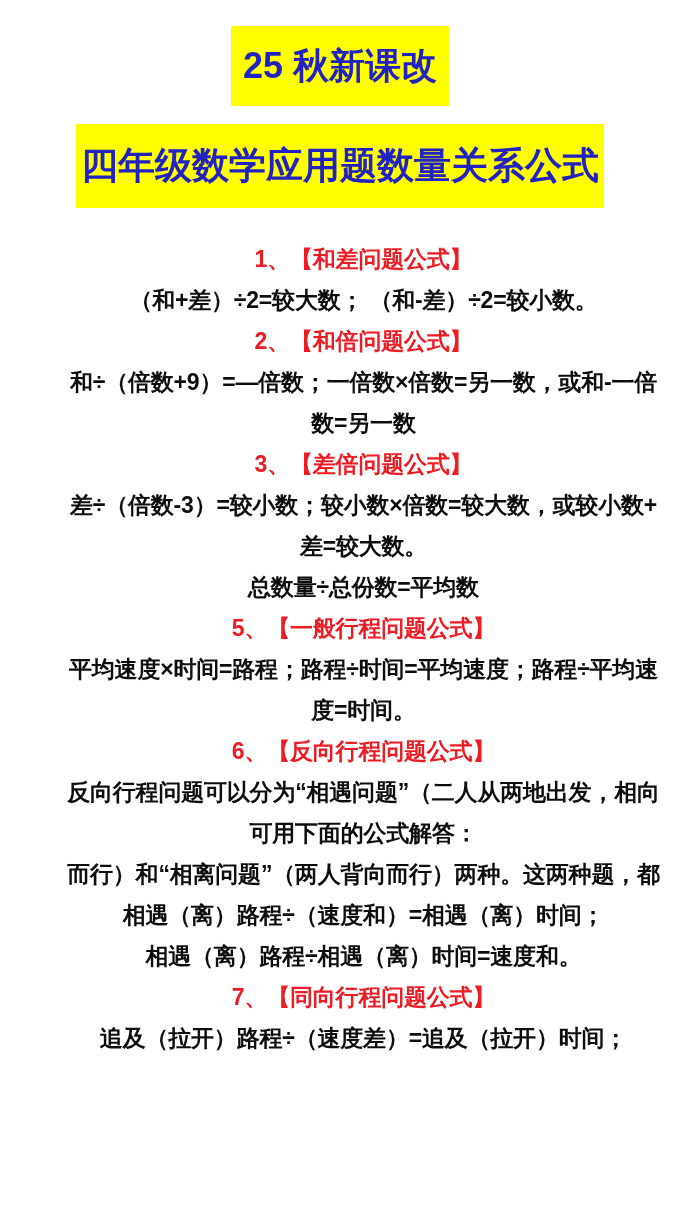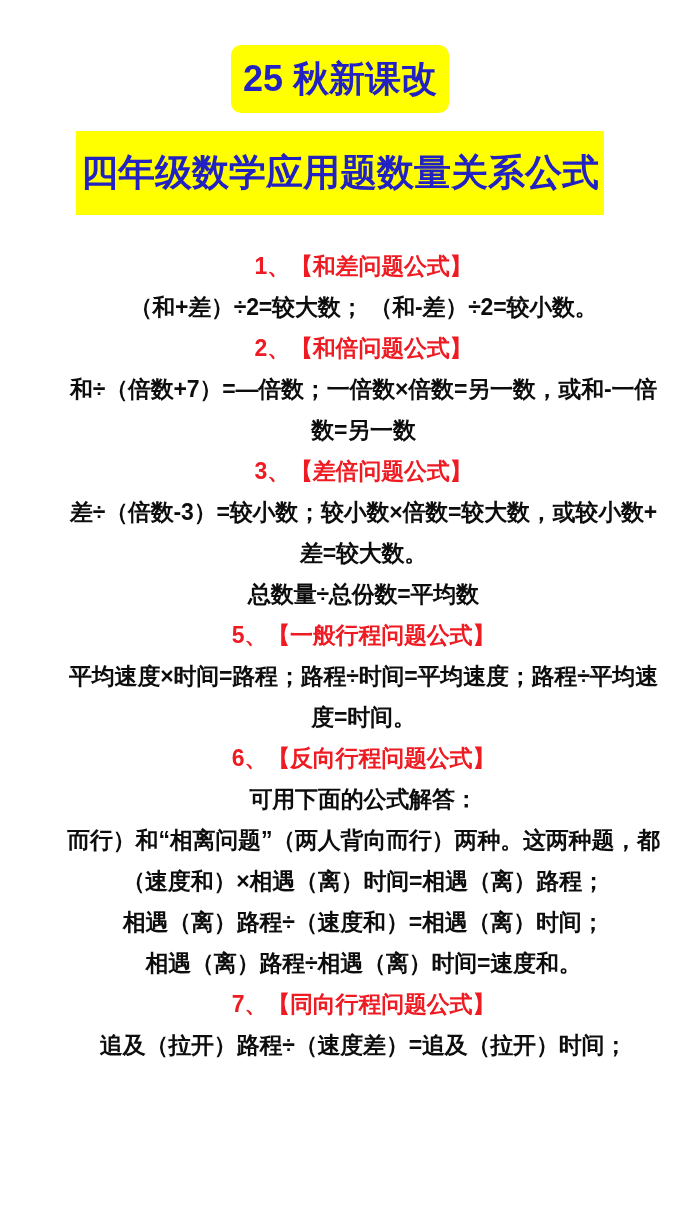--- a/index.html
+++ b/index.html
@@ -12,25 +12,24 @@
     font-family: "Liberation Sans", "DejaVu Sans", sans-serif;
   }
   .center-row { text-align: center; }
   .badge {
     display: inline-block;
     background: #ffff00;
     color: #2222c2;
     font-weight: 700;
   }
   .badge.main {
-    margin-top: 45px;
+    margin-top: 26px;
     font-size: 36px;
     line-height: 44px;
-    padding: 12px 12px;
-    border-radius: 10px;
+    padding: 18px 12px;
   }
   .badge.sub {
     margin-top: 18px;
     font-size: 37px;
     line-height: 44px;
     padding: 20px 5px;
   }
   .content {
     margin: 31px 10px 0 57px;
   }
@@ -62,21 +61,21 @@
 
   <div class="content">
 
     <div>
       <div class="line heading">1、【和差问题公式】</div>
       <div class="line">（和+差）÷2=较大数； （和-差）÷2=较小数。</div>
     </div>
 
     <div>
       <div class="line heading">2、【和倍问题公式】</div>
-      <div class="line">和÷（倍数+7）=—倍数；一倍数×倍数=另一数，或和-一倍</div>
+      <div class="line">和÷（倍数+9）=—倍数；一倍数×倍数=另一数，或和-一倍</div>
       <div class="line">数=另一数</div>
     </div>
 
     <div>
       <div class="line heading">3、【差倍问题公式】</div>
       <div class="line">差÷（倍数-3）=较小数；较小数×倍数=较大数，或较小数+</div>
       <div class="line">差=较大数。</div>
     </div>
 
     <div>
@@ -84,23 +83,23 @@
     </div>
 
     <div>
       <div class="line heading">5、【一般行程问题公式】</div>
       <div class="line">平均速度×时间=路程；路程÷时间=平均速度；路程÷平均速</div>
       <div class="line">度=时间。</div>
     </div>
 
     <div>
       <div class="line heading">6、【反向行程问题公式】</div>
+      <div class="line">反向行程问题可以分为“相遇问题”（二人从两地出发，相向</div>
       <div class="line">可用下面的公式解答：</div>
       <div class="line">而行）和“相离问题”（两人背向而行）两种。这两种题，都</div>
-      <div class="line">（速度和）×相遇（离）时间=相遇（离）路程；</div>
       <div class="line">相遇（离）路程÷（速度和）=相遇（离）时间；</div>
       <div class="line">相遇（离）路程÷相遇（离）时间=速度和。</div>
     </div>
 
     <div>
       <div class="line heading">7、【同向行程问题公式】</div>
       <div class="line">追及（拉开）路程÷（速度差）=追及（拉开）时间；</div>
     </div>
 
   </div>

